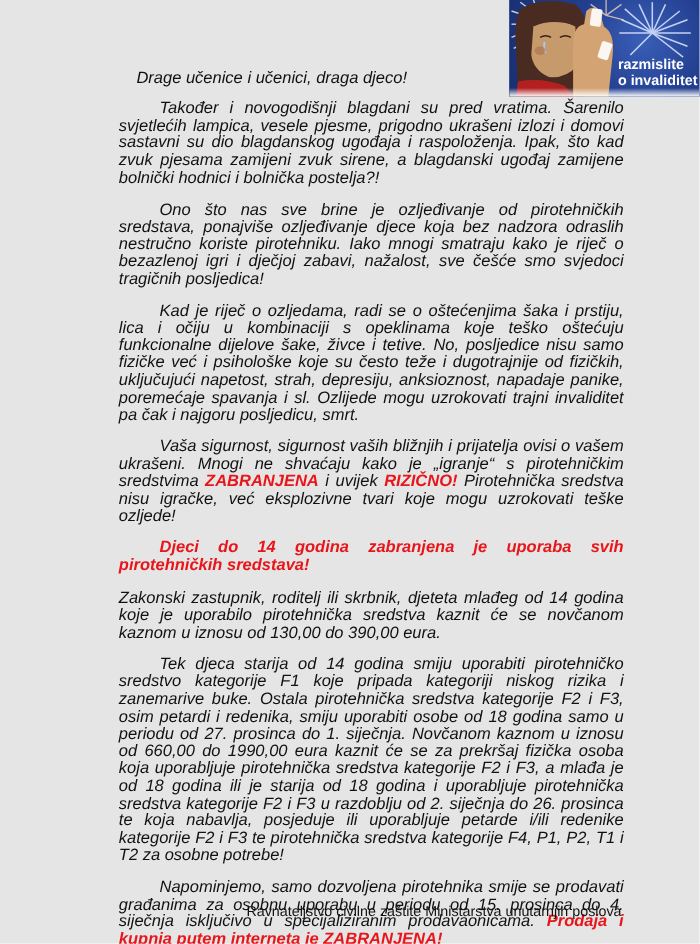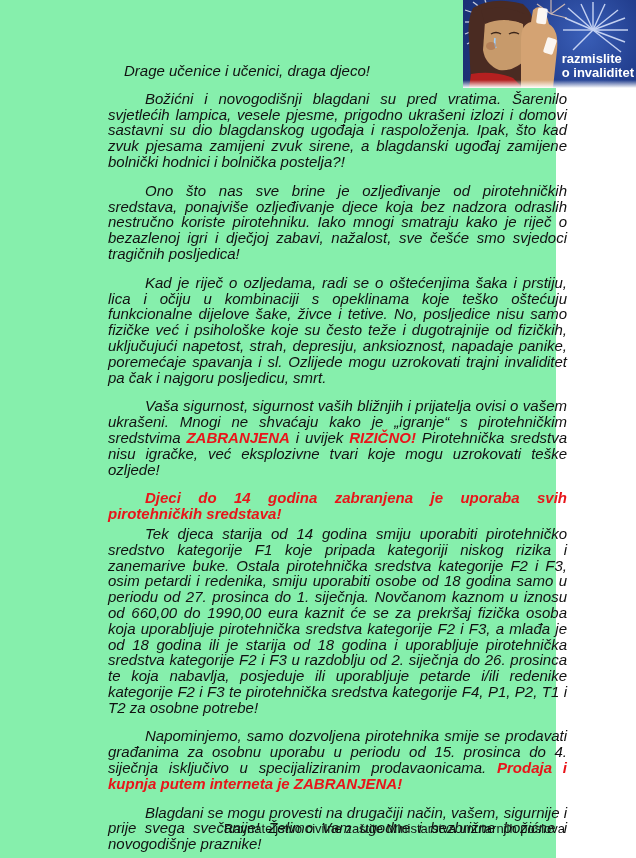--- a/index.html
+++ b/index.html
@@ -1,33 +1,33 @@
 <!DOCTYPE html>
 <html><head>
 <meta charset="utf-8">
 <style>
   html, body { margin: 0; padding: 0; background: #ffffff; }
   body { width: 636px; height: 858px; position: relative; overflow: hidden;
          font-family: "Liberation Sans", sans-serif; color: #111111; }
-  .page { position: absolute; left: 0; top: 0; width: 556px; height: 858px; background: #86efac; }
+  .page { position: absolute; left: 0; top: 0; width: 636px; height: 858px; background: #e5e5e5; }
   .banner { position: absolute; left: 463px; top: 0; width: 173px; height: 88px; overflow: hidden;
             background: #1f3f8f; }
   .banner .bg { position: absolute; inset: 0;
                 background: radial-gradient(circle at 70% 40%, #3a5fb8 0%, #223e8e 45%, #1a2f72 100%); }
   .banner svg { position: absolute; left: 0; top: 0; }
   .banner .caption { position: absolute; right: 2px; top: 52px; color: #fff; font-weight: bold;
                      font-size: 13px; line-height: 14px; text-align: left; white-space: nowrap; }
   .banner .caption span { display: block; }
   .banner .fade { position: absolute; left: 0; right: 0; bottom: 0; height: 8px;
                   background: linear-gradient(to bottom, rgba(255,255,255,0), #ffffff); }
   .content { position: absolute; left: 108px; top: 63px; width: 459px; font-style: italic;
              font-size: 15px; line-height: 15.8px; }
   .content p { margin: 0 0 13px 0; text-align: justify; text-indent: 37px; }
   .content p.greeting { margin-bottom: 12px; text-indent: 16px; }
-  .content p.no-gap { margin-bottom: 4px; }
+  .content p.no-gap { margin-bottom: 14px; }
   .red { color: #e8151a; font-weight: bold; }
   .signature { position: absolute; left: 224px; top: 821px; 
                font-size: 13px; white-space: nowrap; }
 </style>
 </head>
 <body>
 
 <div class="page">
 
   <div class="banner">
@@ -82,29 +82,30 @@
     <div class="caption">
       <span>razmislite</span>
       <span>o invaliditet</span>
     </div>
     <div class="fade"></div>
   </div>
 
   <div class="content">
     <p class="greeting">Drage učenice i učenici, draga djeco!</p>
 
-    <p>Božićni i novogodišnji blagdani su pred vratima. Šarenilo svjetlećih lampica, vesele pjesme, prigodno ukrašeni izlozi i domovi sastavni su dio blagdanskog ugođaja i raspoloženja. Ipak, što kad zvuk pjesama zamijeni zvuk sirene, a blagdanski ugođaj zamijene bolnički hodnici i bolnička postelja?!</p>
+    <p>Također i novogodišnji blagdani su pred vratima. Šarenilo svjetlećih lampica, vesele pjesme, prigodno ukrašeni izlozi i domovi sastavni su dio blagdanskog ugođaja i raspoloženja. Ipak, što kad zvuk pjesama zamijeni zvuk sirene, a blagdanski ugođaj zamijene bolnički hodnici i bolnička postelja?!</p>
 
     <p>Ono što nas sve brine je ozljeđivanje od pirotehničkih sredstava, ponajviše ozljeđivanje djece koja bez nadzora odraslih nestručno koriste pirotehniku. Iako mnogi smatraju kako je riječ o bezazlenoj igri i dječjoj zabavi, nažalost, sve češće smo svjedoci tragičnih posljedica!</p>
 
     <p>Kad je riječ o ozljedama, radi se o oštećenjima šaka i prstiju, lica i očiju u kombinaciji s opeklinama koje teško oštećuju funkcionalne dijelove šake, živce i tetive. No, posljedice nisu samo fizičke već i psihološke koje su često teže i dugotrajnije od fizičkih, uključujući napetost, strah, depresiju, anksioznost, napadaje panike, poremećaje spavanja i sl. Ozlijede mogu uzrokovati trajni invaliditet pa čak i najgoru posljedicu, smrt.</p>
 
     <p><span>Vaša sigurnost, sigurnost vaših bližnjih i prijatelja ovisi o vašem ukrašeni. Mnogi ne shvaćaju kako je „igranje“ s pirotehničkim sredstvima </span><span class="red">ZABRANJENA</span><span> i uvijek </span><span class="red">RIZIČNO!</span><span> Pirotehnička sredstva nisu igračke, već eksplozivne tvari koje mogu uzrokovati teške ozljede!</span></p>
 
     <p class="no-gap"><span class="red">Djeci do 14 godina zabranjena je uporaba svih pirotehničkih sredstava!</span></p>
+    <p style="text-indent:0">Zakonski zastupnik, roditelj ili skrbnik, djeteta mlađeg od 14 godina koje je uporabilo pirotehnička sredstva kaznit će se novčanom kaznom u iznosu od 130,00 do 390,00 eura.</p>
 
     <p>Tek djeca starija od 14 godina smiju uporabiti pirotehničko sredstvo kategorije F1 koje pripada kategoriji niskog rizika i zanemarive buke. Ostala pirotehnička sredstva kategorije F2 i F3, osim petardi i redenika, smiju uporabiti osobe od 18 godina samo u periodu od 27. prosinca do 1. siječnja. Novčanom kaznom u iznosu od 660,00 do 1990,00 eura kaznit će se za prekršaj fizička osoba koja uporabljuje pirotehnička sredstva kategorije F2 i F3, a mlađa je od 18 godina ili je starija od 18 godina i uporabljuje pirotehnička sredstva kategorije F2 i F3 u razdoblju od 2. siječnja do 26. prosinca te koja nabavlja, posjeduje ili uporabljuje petarde i/ili redenike kategorije F2 i F3 te pirotehnička sredstva kategorije F4, P1, P2, T1 i T2 za osobne potrebe!</p>
 
     <p><span>Napominjemo, samo dozvoljena pirotehnika smije se prodavati građanima za osobnu uporabu u periodu od 15. prosinca do 4. siječnja isključivo u specijaliziranim prodavaonicama. </span><span class="red">Prodaja i kupnja putem interneta je ZABRANJENA!</span></p>
 
 
     <p>Blagdani se mogu provesti na drugačiji način, vašem, sigurnije i prije svega svečanije! Želimo Vam ugodne i bezbrižne božićne i novogodišnje praznike!</p>
   </div>
 
   <div class="signature">Ravnateljstvo civilne zaštite Ministarstva unutarnjih poslova</div>

